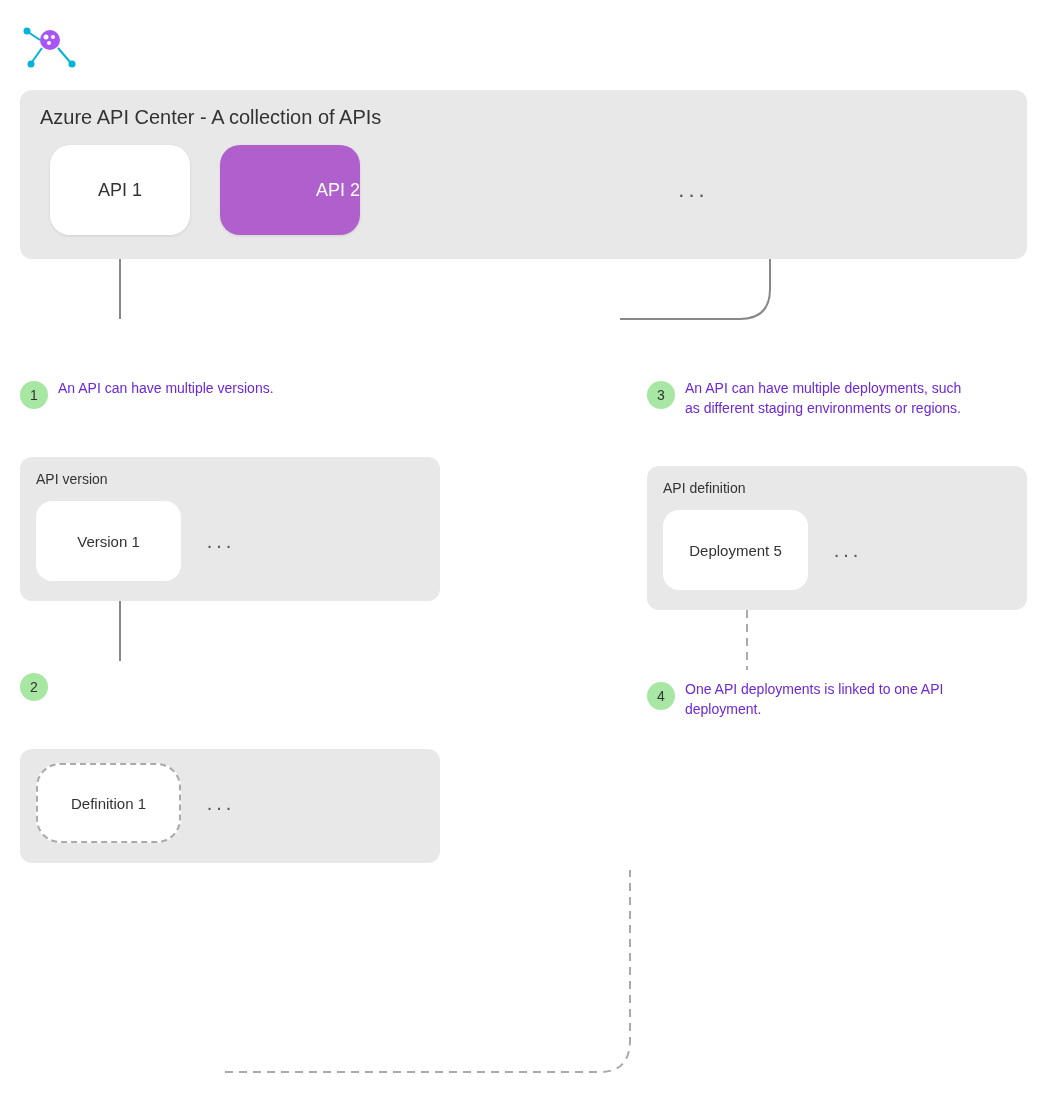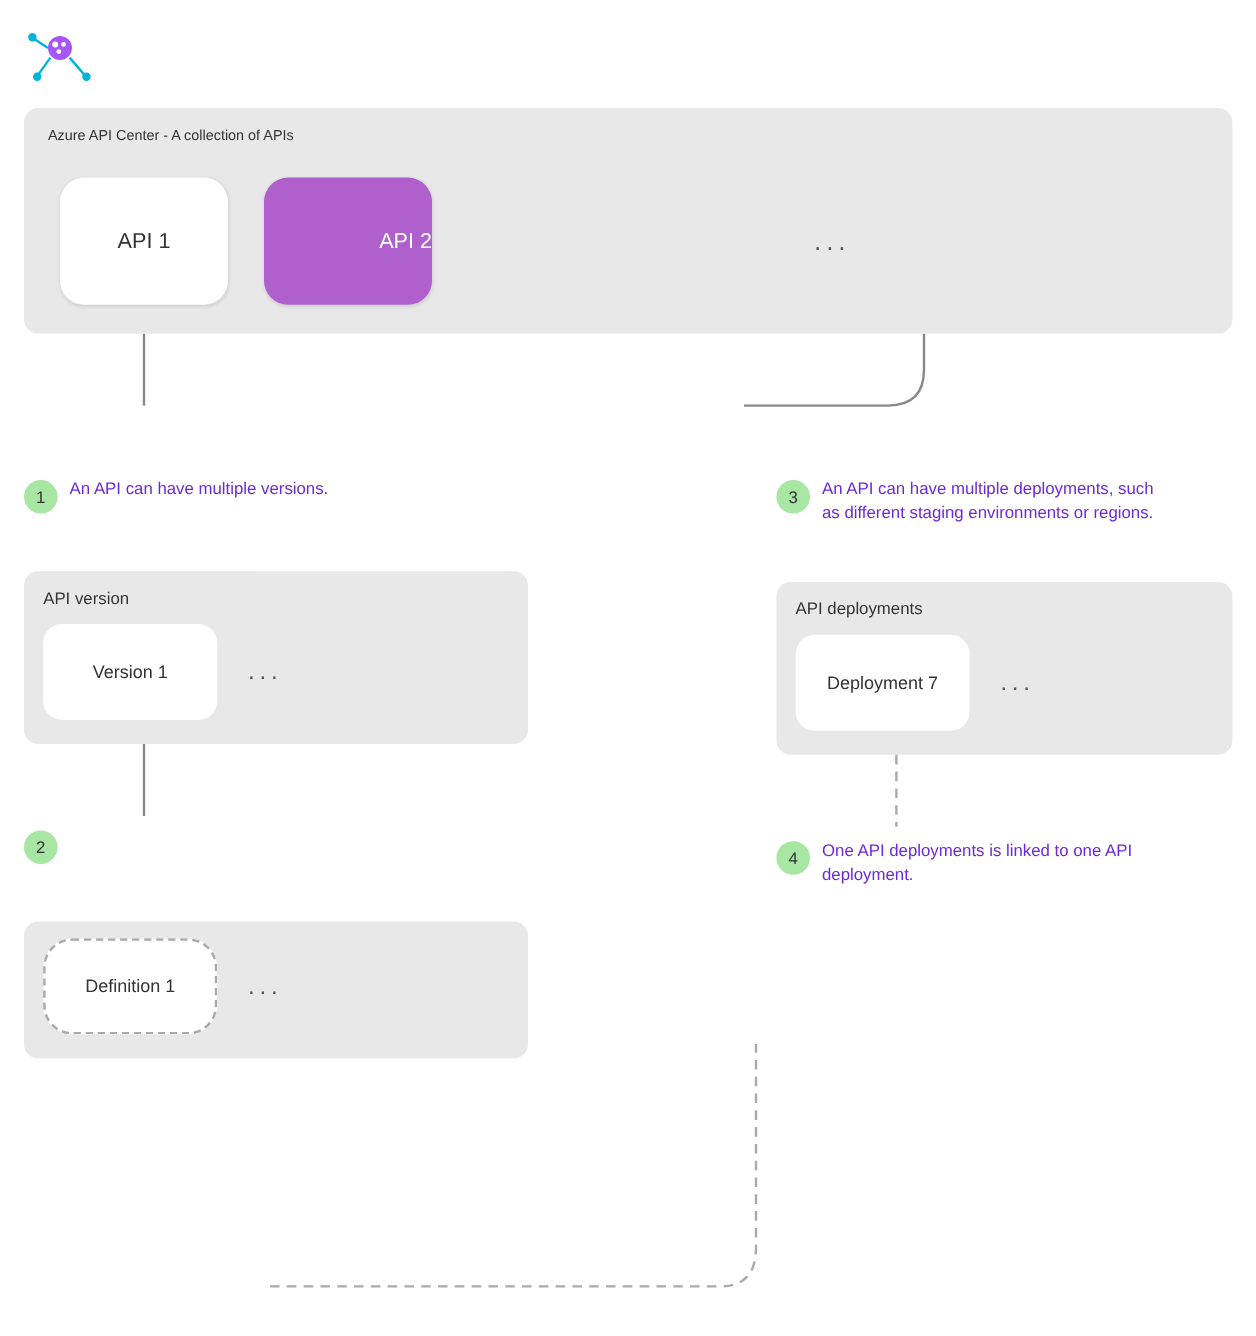--- a/index.html
+++ b/index.html
@@ -29,38 +29,38 @@
 
     
     .api-center-box {
       background: #e8e8e8;
       border-radius: 12px;
       padding: 16px 20px 24px 20px;
       position: relative;
     }
 
     .box-title {
-      font-size: 12px;
-      color: #333;
-      margin-bottom: 28px;
+      font-size: 20px;
+      color: #333;
+      margin-bottom: 16px;
     }
 
     .api-cards-row {
       display: flex;
       flex-direction: row;
       align-items: center;
       gap: 30px;
       padding: 0 10px;
     }
 
     .api-card {
       background: #fff;
       border-radius: 20px;
       width: 140px;
-      height: 106px;
+      height: 90px;
       display: flex;
       align-items: center;
       justify-content: center;
       font-size: 18px;
       font-weight: 400;
       color: #333;
       box-shadow: 0 1px 3px rgba(0,0,0,0.1);
     }
 
     .api-card.purple {
@@ -270,24 +270,24 @@
       <div class="step-row">
         <div class="step-badge">
           <span>3</span>
         </div>
         <div class="step-text">An API can have multiple deployments, such as different staging environments or regions.</div>
       </div>
 
       <div class="spacer"></div>
 
       <div class="sub-box">
-        <div class="sub-box-title">API deployments</div>
+        <div class="sub-box-title">API definition</div>
         <div class="sub-cards-row">
           <div class="sub-card">
-            <span>Deployment 7</span>
+            <span>Deployment 5</span>
           </div>
           <div class="ellipsis" style="font-size:20px; flex:none; width:40px;">...</div>
         </div>
       </div>
 
       <svg width="380" height="70" style="display:block; overflow:visible;">
         <line x1="100" y1="0" x2="100" y2="60" stroke="#aaa" stroke-width="2" stroke-dasharray="8,6"></line>
       </svg>
 
       <div class="step-row">

